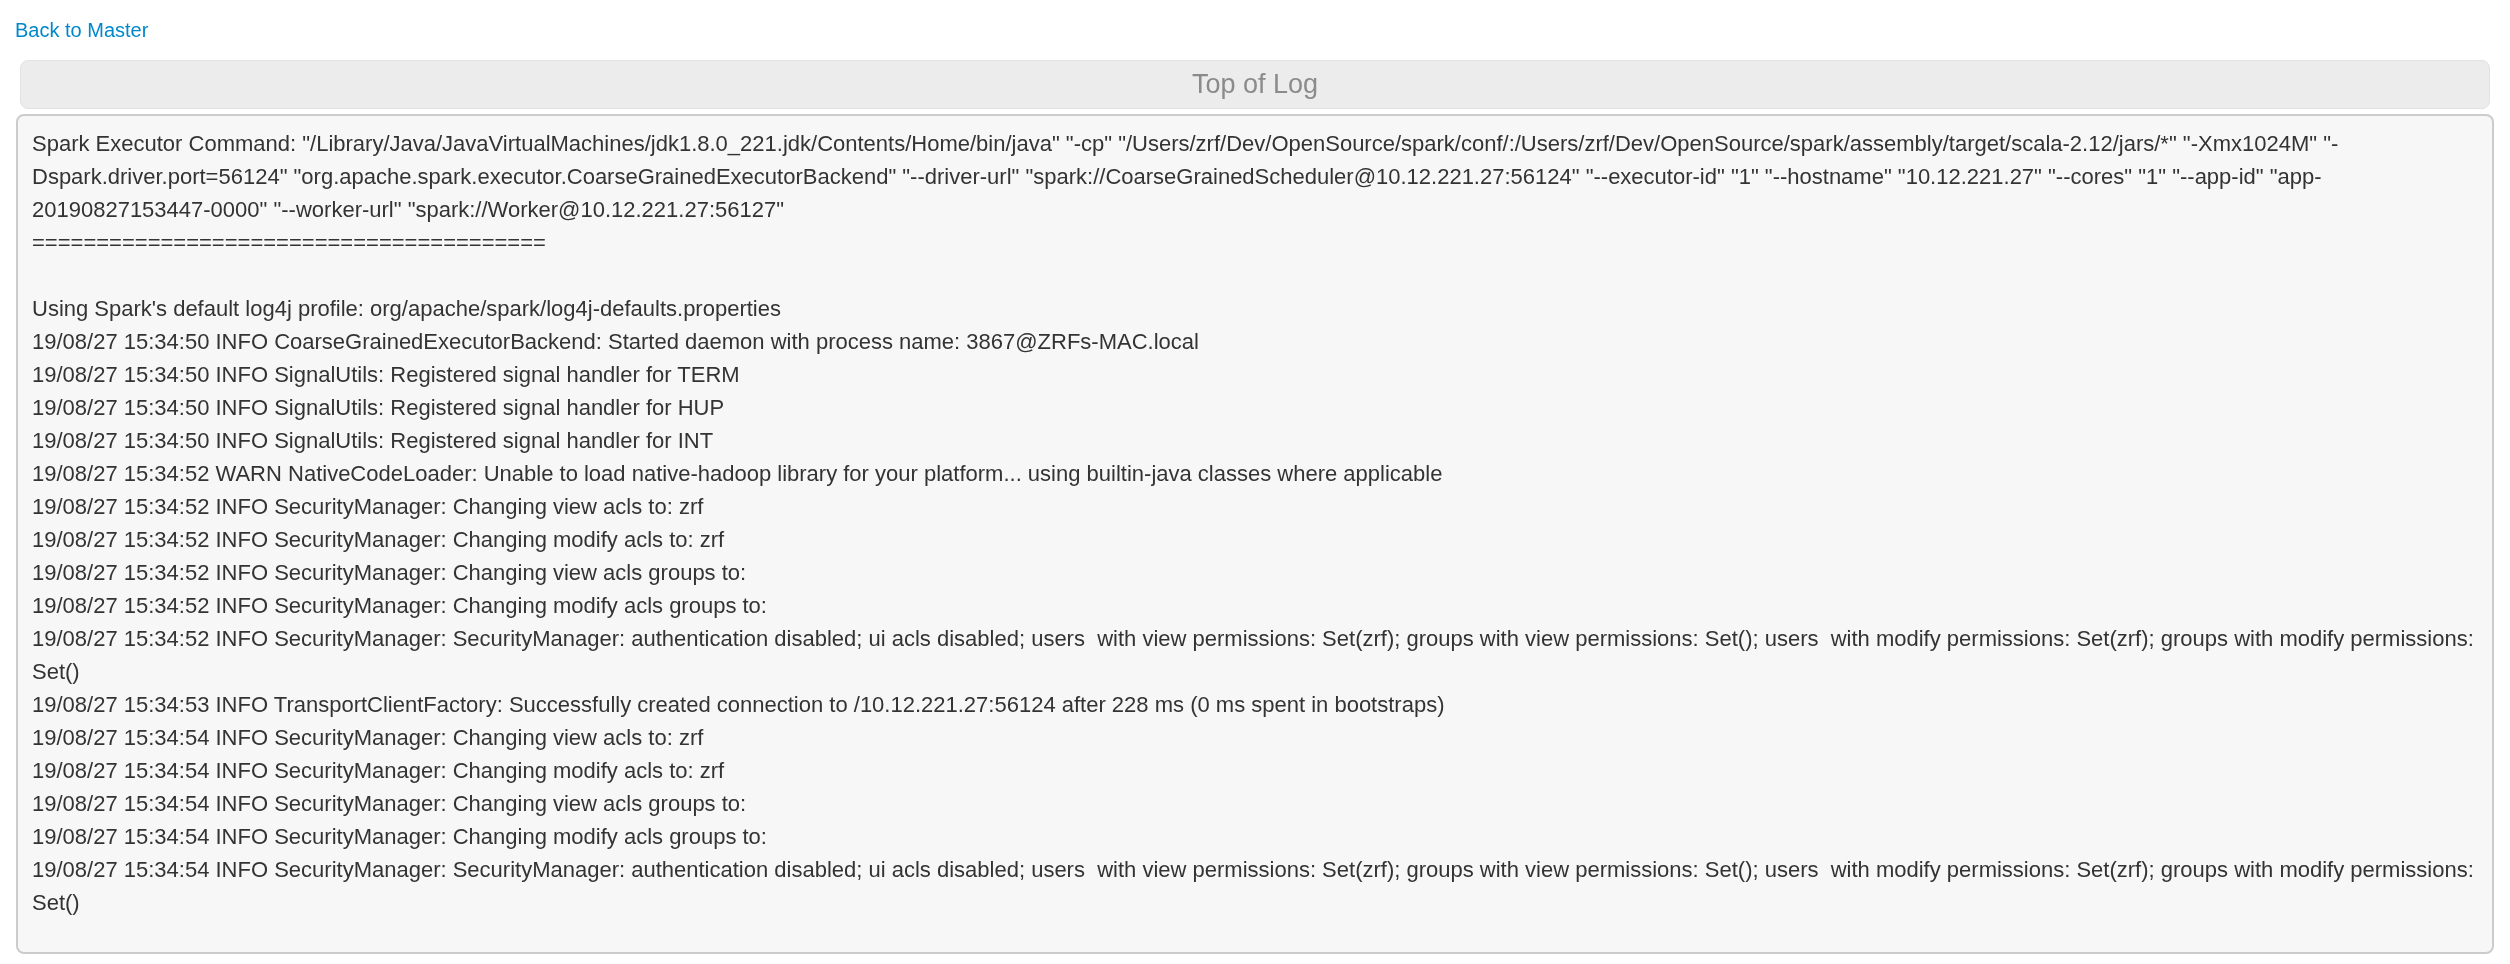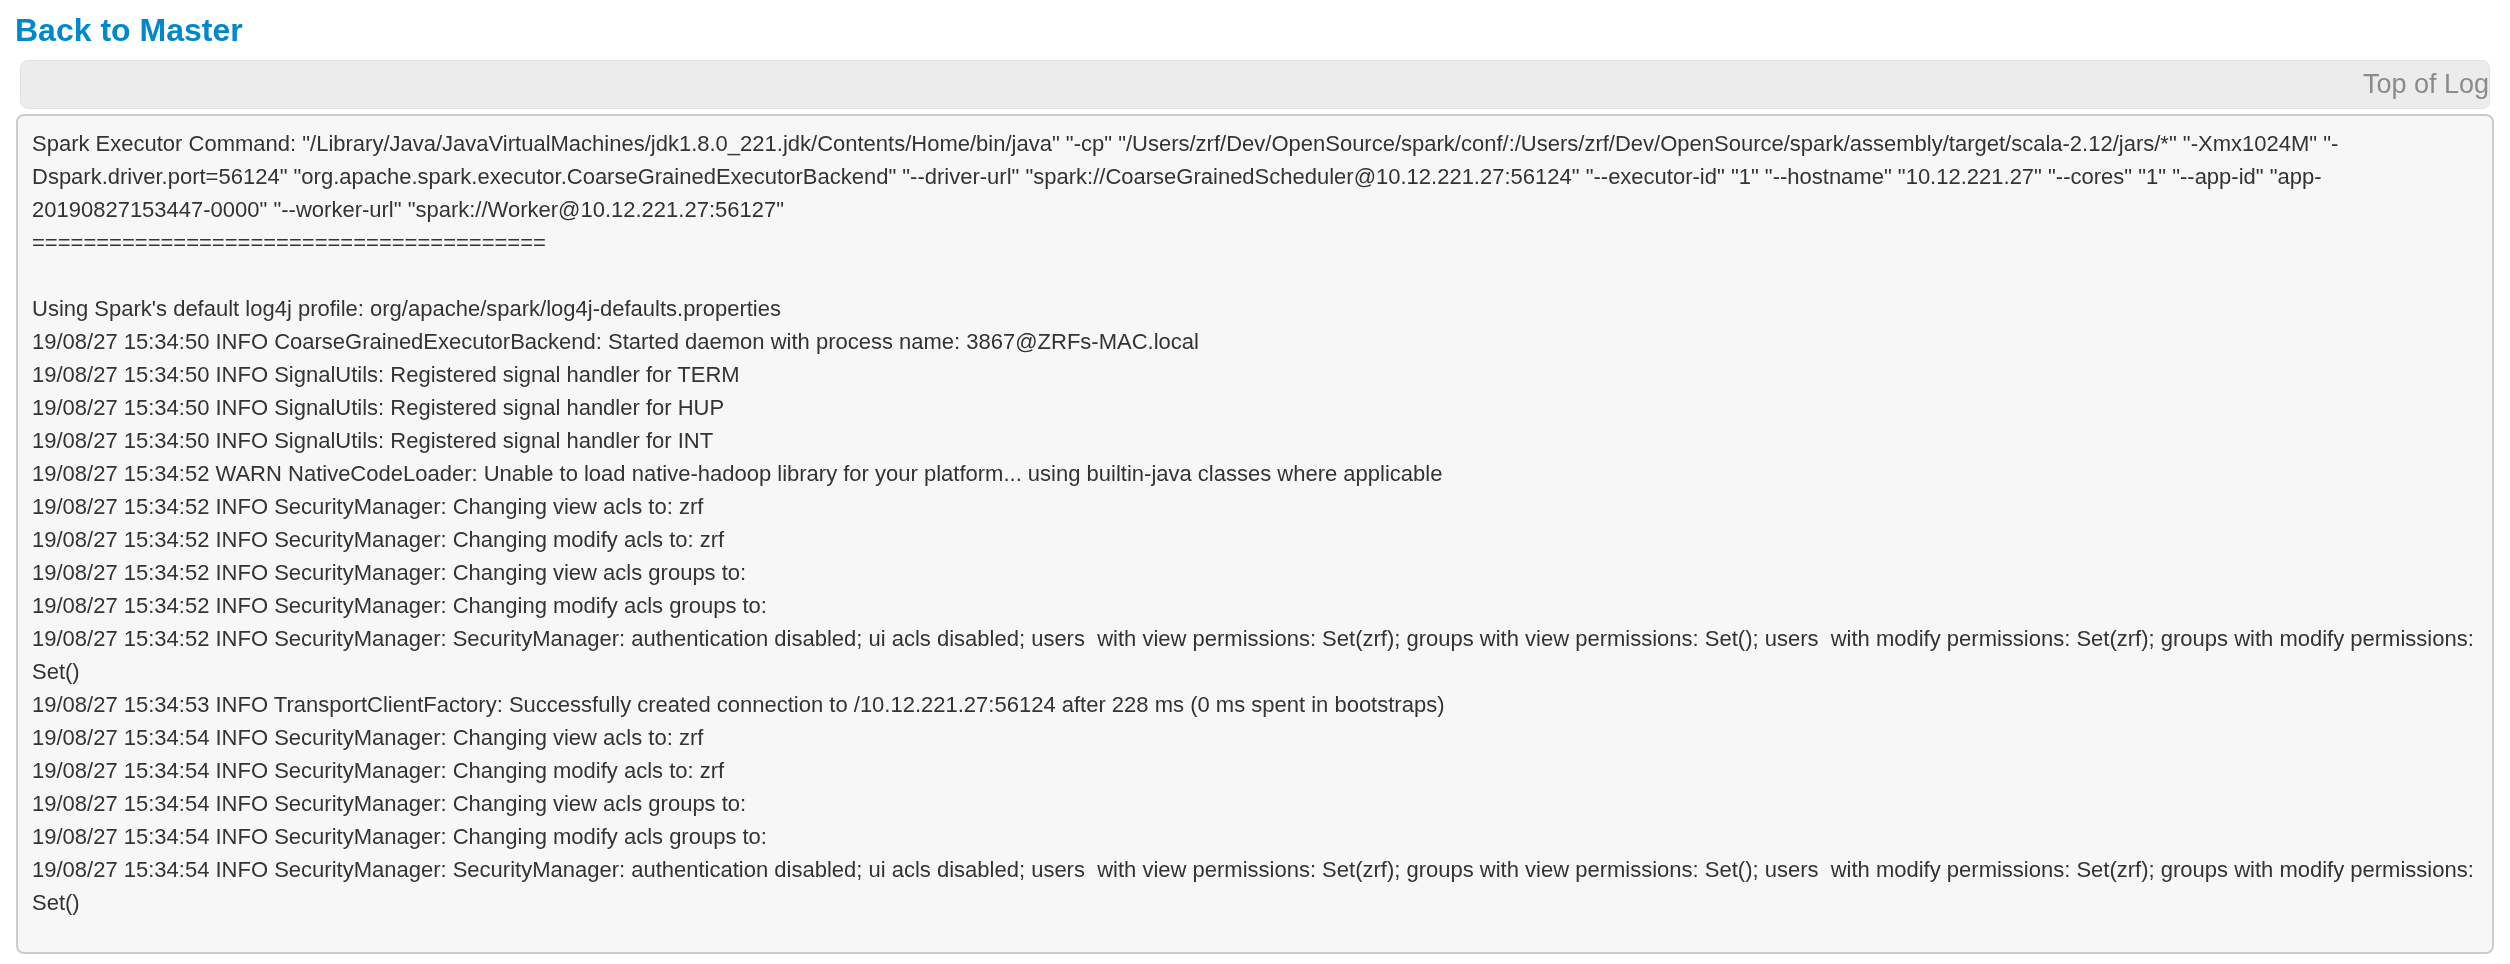--- a/index.html
+++ b/index.html
@@ -17,45 +17,44 @@
     margin:0; padding:0;
     width:2510px; height:964px;
     overflow:hidden;
     background:#ffffff;
     font-family:"Liberation Sans", sans-serif;
   }
   .page{ width:100%; height:100%; }
   .back-link{
     display:inline-block;
     margin:13px 0 0 15px;
-    font-size:32px;
+    font-size:20px;
     line-height:34px;
     color:var(--link);
     text-decoration:none;
     cursor:pointer;
-    font-weight:bold;
   }
   .byte-range{
     margin:25px 0 0 13px;
     font-size:28px;
     line-height:34px;
     color:var(--heading-text);
   }
   .top-log-btn{
     display:block;
     width:calc(100% - 40px);
     margin:13px 20px 0 20px;
     height:49px;
     background:var(--button-bg);
     border:1px solid var(--button-border);
     border-radius:8px;
     font-family:"Liberation Sans", sans-serif;
     font-size:27px;
     color:var(--button-text);
-    text-align:right;
+    text-align:center;
     cursor:pointer;
     padding:0;
   }
   .log-box{
     margin:5px 16px 0 16px;
     height:840px;
     background:var(--log-bg);
     border:2px solid var(--log-border);
     border-radius:8px;
     padding:11px 14px;

